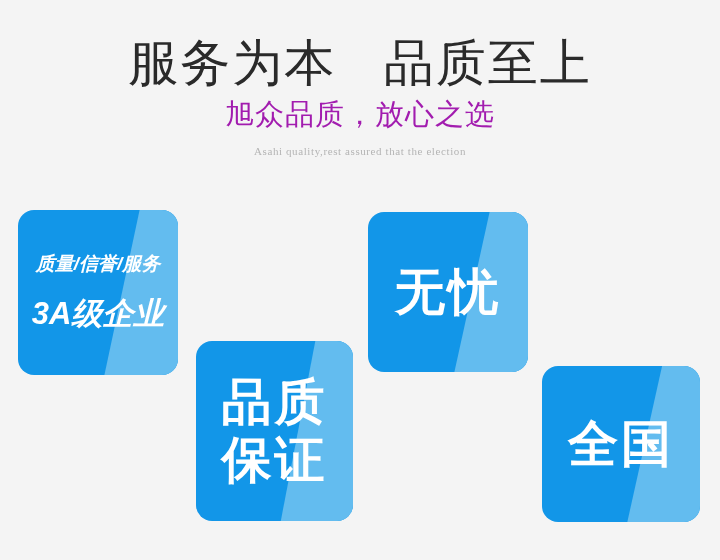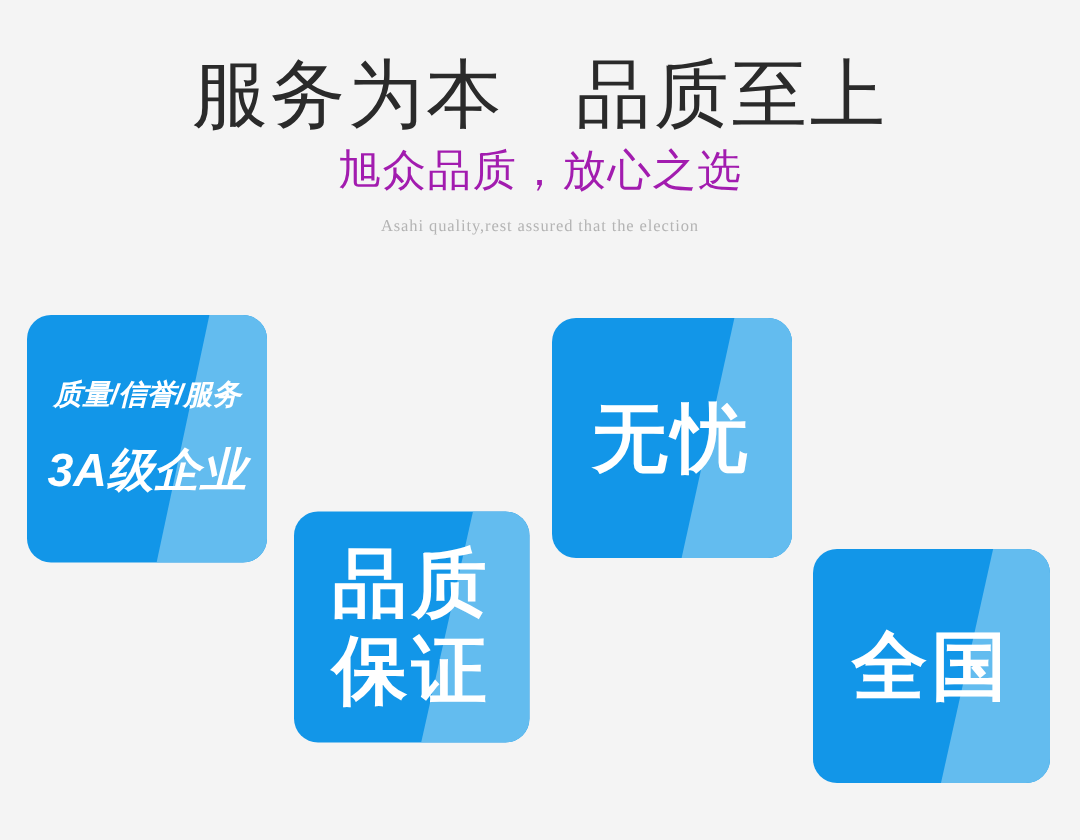--- a/index.html
+++ b/index.html
@@ -115,21 +115,21 @@
   
   .card-big .line-big {
     font-size: 50px;
     line-height: 58px;
     font-weight: 700;
     letter-spacing: 3px;
     white-space: nowrap;
   }
 
   .card-quality  { left: 18px;  top: 210px; width: 160px; height: 165px; }
-  .card-warranty { left: 196px; top: 341px; width: 157px; height: 154px; }
+  .card-warranty { left: 196px; top: 341px; width: 157px; height: 180px; }
   .card-service  { left: 368px; top: 212px; width: 160px; height: 160px; }
   .card-national { left: 542px; top: 341px; width: 158px; height: 156px; margin-top: 25px; }
 </style>
 </head>
 <body>
 
 <div class="banner">
 
   <div class="header">
     <div class="main-title">服务为本   品质至上</div>

